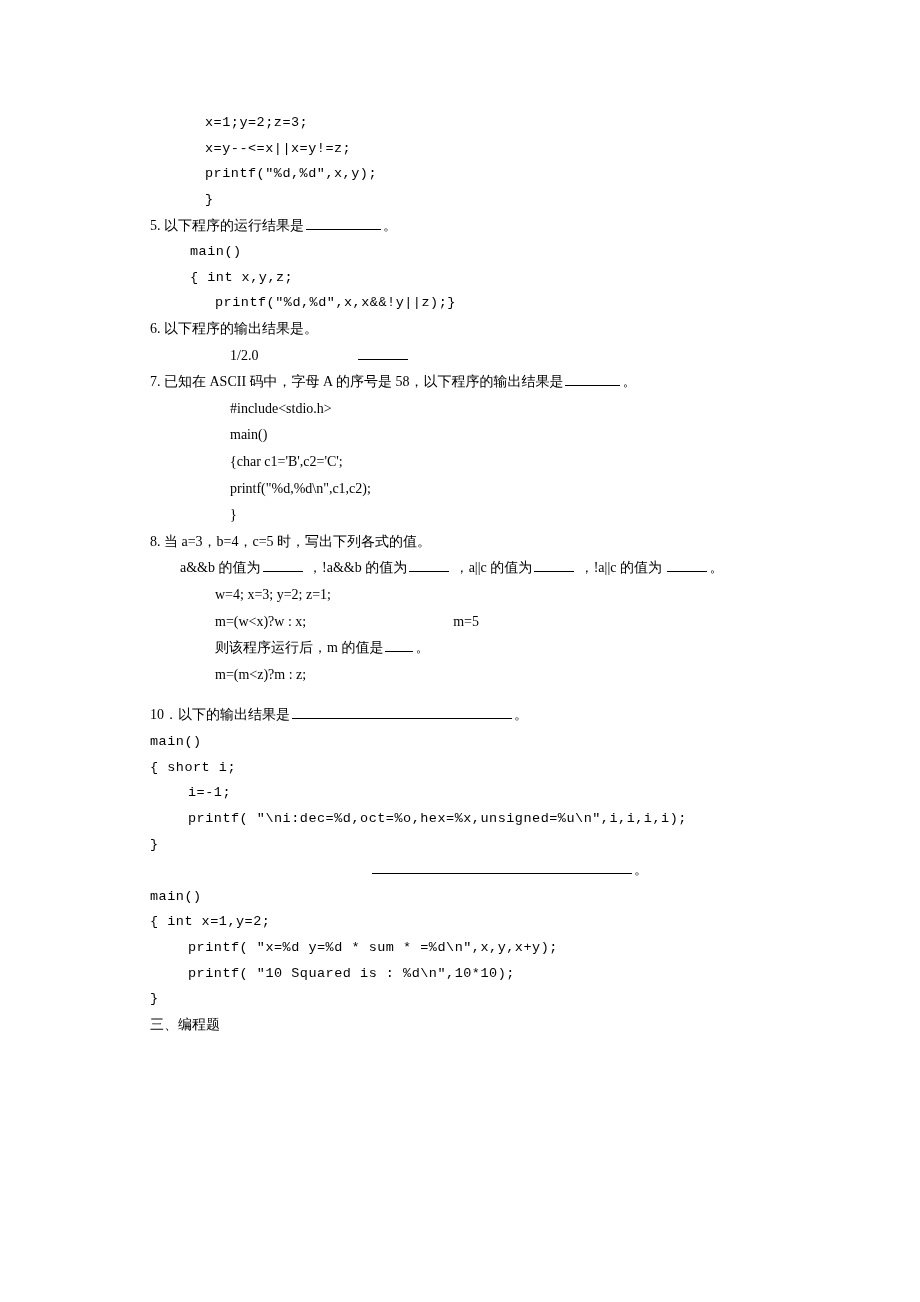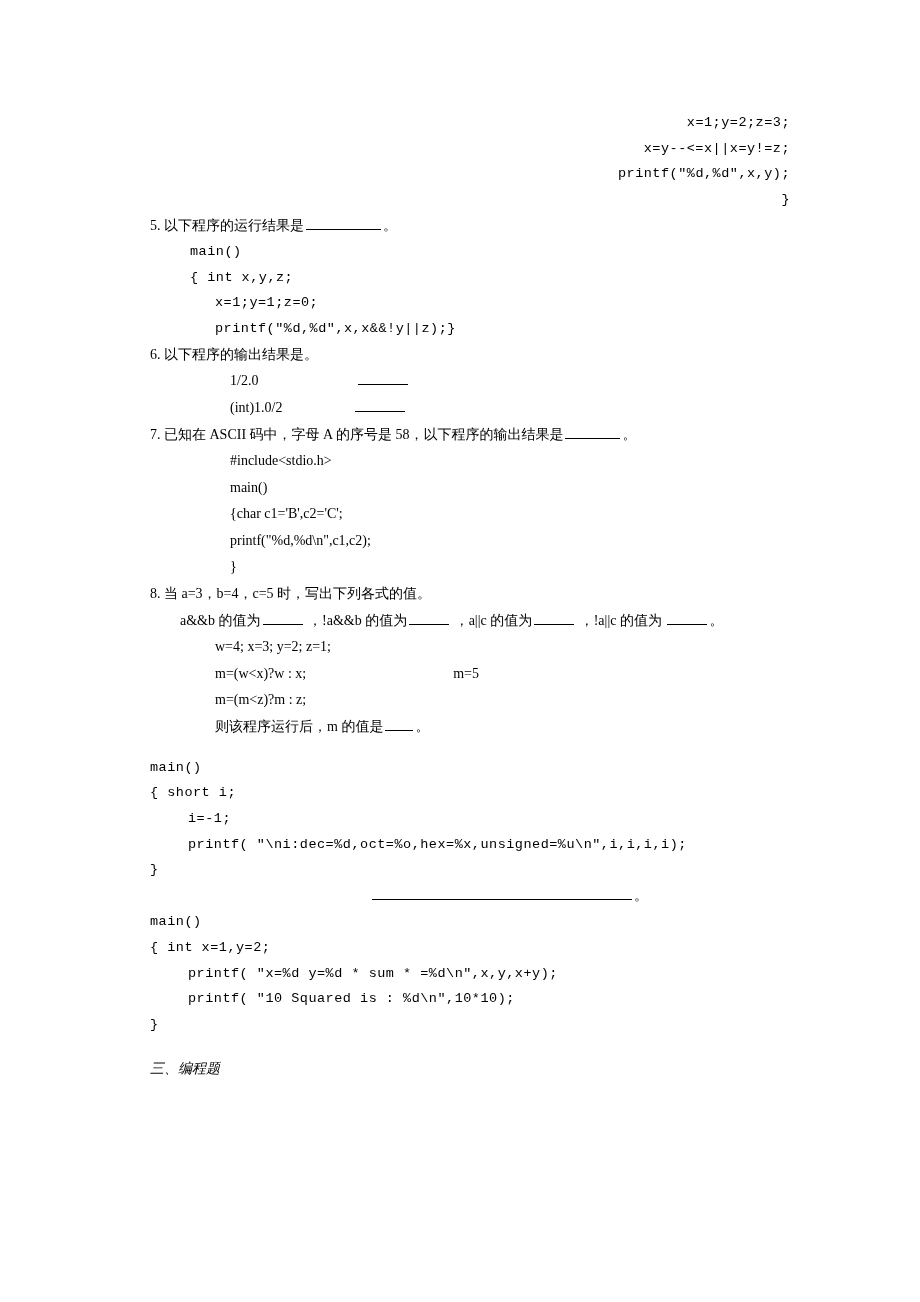--- a/index.html
+++ b/index.html
@@ -7,63 +7,59 @@
       font-size: 14px;
       line-height: 1.9;
       color: #000;
       background: #fff;
       margin: 0;
       padding: 110px 130px 100px 150px;
       width: 920px;
       box-sizing: border-box;
     }
     .code { font-family: "Courier New", monospace; font-size: 13.5px; letter-spacing: 0.5px; }
-    .indent1 { padding-left: 55px; text-align: right; }
+    .indent1 { padding-left: 55px; }
     .indent2 { padding-left: 40px; }
     .indent3 { padding-left: 65px; }
     .indent4 { padding-left: 80px; }
     .indent-s { padding-left: 30px; }
     .line { display: block; }
     .blank-short { display: inline-block; border-bottom: 1px solid #000; width: 40px; margin: 0 2px; vertical-align: baseline; }
     .blank-med { display: inline-block; border-bottom: 1px solid #000; width: 55px; margin: 0 2px; vertical-align: baseline; }
     .blank-long { display: inline-block; border-bottom: 1px solid #000; width: 75px; margin: 0 2px; vertical-align: baseline; }
     .blank-xlong { display: inline-block; border-bottom: 1px solid #000; width: 220px; margin: 0 2px; vertical-align: baseline; }
     .blank-xxlong { display: inline-block; border-bottom: 1px solid #000; width: 260px; margin: 0 2px; vertical-align: baseline; }
     .blank-sep { display: inline-block; border-bottom: 1px solid #000; width: 50px; margin-left: 60px; }
-    .sect { margin-top: 18px; font-style: italic; }
+    .sect { margin-top: 0; }
     .cn { font-family: "SimSun", serif; }
   </style>
 </head>
 <body>
 
 <div>
 
   <span class="line code indent1">x=1;y=2;z=3;</span>
   <span class="line code indent1">x=y--&lt;=x||x=y!=z;</span>
   <span class="line code indent1">printf("%d,%d",x,y);</span>
   <span class="line code indent1">}</span>
 
   <span class="line">
     <span>5.</span>
     <span>以下程序的运行结果是</span><span class="blank-long"></span><span>。</span>
   </span>
   <span class="line code indent2">main()</span>
   <span class="line code indent2">{   int x,y,z;</span>
-  <span class="line code indent3">x=1;y=1;z=0;</span>
   <span class="line code indent3">printf("%d,%d",x,x&amp;&amp;!y||z);}</span>
 
   <span class="line">
     <span>6.</span>
     <span>以下程序的输出结果是。</span>
   </span>
   <span class="line indent4">
     <span>1/2.0</span><span class="blank-sep" style="margin-left:100px;"></span>
-  </span>
-  <span class="line indent4">
-    <span>(int)1.0/2</span><span class="blank-sep" style="margin-left:72px;"></span>
   </span>
 
   <span class="line">
     <span>7.</span>
     <span>已知在 ASCII 码中，字母 A 的序号是 58，以下程序的输出结果是</span><span class="blank-med"></span><span>。</span>
   </span>
   <span class="line indent4">#include&lt;stdio.h&gt;</span>
   <span class="line indent4">main()</span>
   <span class="line indent4">{char c1='B',c2='C';</span>
   <span class="line indent4">  printf("%d,%d\n",c1,c2);</span>
@@ -79,27 +75,30 @@
     <span>，a||c 的值为</span><span class="blank-short"></span>
     <span>，!a||c 的值为</span> <span class="blank-short"></span><span>。</span>
   </span>
 
   <span class="line indent3">w=4; x=3; y=2; z=1;</span>
   <span class="line indent3">
     <span>m=(w&lt;x)?w : x;</span>
     <span style="display:inline-block; width:140px;"></span>
     <span>m=5</span>
   </span>
-  <span class="line indent3">m=(m&lt;z)?m : z;</span>
   <span class="line indent3 cn">
     <span>则该程序运行后，m 的值是</span><span class="blank-short" style="width:28px;"></span><span>。</span>
   </span>
+  <span class="line indent3">m=(m&lt;z)?m : z;</span>
 
   <div style="height:14px;"></div>
 
+  <span class="line">
+    <span>10．</span><span>以下的输出结果是</span><span class="blank-xlong"></span><span>。</span>
+  </span>
   <span class="line code">main()</span>
   <span class="line code">{    short i;</span>
   <span class="line code" style="padding-left:38px;">i=-1;</span>
   <span class="line code" style="padding-left:38px;">printf( "\ni:dec=%d,oct=%o,hex=%x,unsigned=%u\n",i,i,i,i);</span>
   <span class="line code">}</span>
 
   <span class="line" style="padding-left:220px;">
     <span class="blank-xxlong"></span><span>。</span>
   </span>
   <span class="line code">main()</span>

